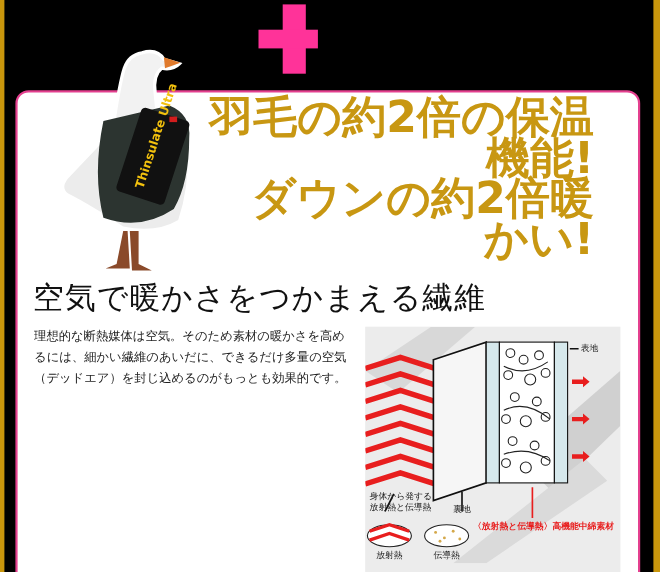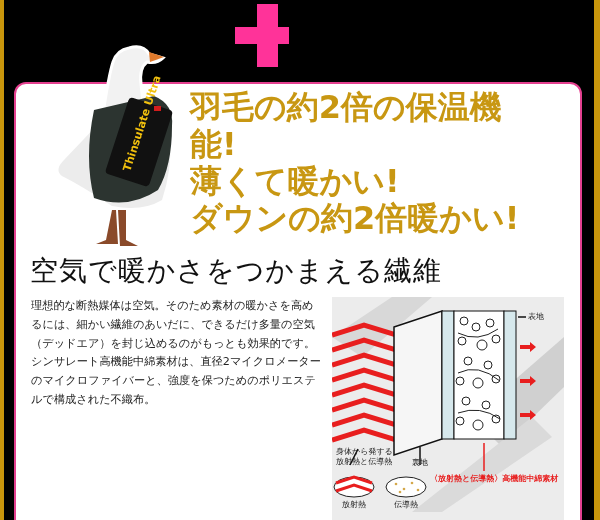--- a/index.html
+++ b/index.html
@@ -3,21 +3,21 @@
 <meta charset="utf-8">
 <style>
   html, body { margin:0; padding:0; }
   body { width:600px; height:520px; overflow:hidden; background:#000; position:relative; font-family:"DejaVu Sans","Liberation Sans",sans-serif; }
   .gold-left { position:absolute; left:0; top:0; width:4px; height:520px; background:#c9960c; }
   .gold-right { position:absolute; right:0; top:0; width:6px; height:520px; background:#c9960c; }
   .plus-v { position:absolute; left:257px; top:4px; width:21px; height:63px; background:#ff3399; }
   .plus-h { position:absolute; left:235px; top:27px; width:54px; height:17px; background:#ff3399; }
   .panel { position:absolute; left:14px; top:82px; width:568px; height:460px; background:#fff; border:2px solid #e4408f; border-radius:12px; box-sizing:border-box; overflow:hidden; }
   .goose { position:absolute; left:34px; top:40px; width:150px; height:210px; }
-  .headline { position:absolute; left:190px; top:89px; width:350px; text-align:left; color:#c89712; font-weight:bold; font-size:32px; line-height:37px; letter-spacing:0px; font-family:"DejaVu Sans",sans-serif; }
+  .headline { position:absolute; left:190px; top:89px; width:350px; text-align:right; color:#c89712; font-weight:bold; font-size:40px; line-height:37px; letter-spacing:0px; font-family:"DejaVu Sans",sans-serif; }
   .subtitle { position:absolute; left:30px; top:252px; font-family:Liberation Mono, monospace; font-size:28px; color:#111; letter-spacing:1px; }
   .body-text { position:absolute; left:31px; top:297px; width:290px; font-size:11.2px; line-height:18.8px; color:#222; }
   .body-text p { margin:0; }
   .diagram { position:absolute; left:332px; top:297px; width:232px; height:264px; background:#ececec; overflow:hidden; }
   .d-label { position:absolute; font-size:8px; color:#222; white-space:nowrap; }
   .d-red { color:#e81e1e; font-weight:bold; }
 </style>
 </head>
 <body>
 
@@ -37,29 +37,27 @@
   <path d="M30 120 q-10 10 -2 16 q20 10 50 30 q30 6 50 -6 q10 -30 8 -60 l-8 -30 l-60 10z" fill="#ececec"></path>
   <path d="M60 70 l60 -14 q20 8 18 30 q0 40 -14 64 q-30 20 -64 8 q-10 -40 0 -88z" fill="#2c3430"></path>
   <rect x="82" y="62" width="46" height="80" rx="4" transform="rotate(18 105 102)" fill="#111"></rect>
   <text x="96" y="132" transform="rotate(-72 96 132)" fill="#f2c10e" font-size="11" font-weight="bold" font-family="DejaVu Sans, sans-serif">Thinsulate Ultra</text>
   <rect x="120" y="66" width="7" height="5" fill="#d21d1d"></rect>
   <path d="M78 170 l-6 30 l-10 4 h22 l-2 -34z M92 170 l0 30 l12 6 h-18 l-2 -36z" fill="#8a4a2a"></path>
 </svg>
 
 <div class="headline">
   <div>羽毛の約2倍の保温機能!</div>
-  <div>薄くて暖かい!</div>
   <div>ダウンの約2倍暖かい!</div>
 </div>
 
 <div class="subtitle">空気で暖かさをつかまえる繊維</div>
 
 <div class="body-text">
   <p>理想的な断熱媒体は空気。そのため素材の暖かさを高めるには、細かい繊維のあいだに、できるだけ多量の空気（デッドエア）を封じ込めるのがもっとも効果的です。</p>
-  <p>シンサレート高機能中綿素材は、直径2マイクロメーターのマイクロファイバーと、強度を保つためのポリエステルで構成された不織布。</p>
 </div>
 
 <div class="diagram">
   <svg width="232" height="215" viewBox="0 0 232 215" style="position:absolute;left:0;top:0;">
     <path d="M0 40 L60 0 L100 0 L30 60z" fill="#d8d8d8"></path>
     <path d="M140 120 L232 40 L232 90 L170 150z" fill="#d0d0d0"></path>
     <path d="M80 215 L200 120 L220 140 L110 215z" fill="#dadada"></path>
     <g fill="none" stroke="#e81e1e" stroke-width="5">
       <polyline points="0,38 32,28 64,38 96,28"></polyline>
       <polyline points="0,53 32,43 64,53 96,43"></polyline>

